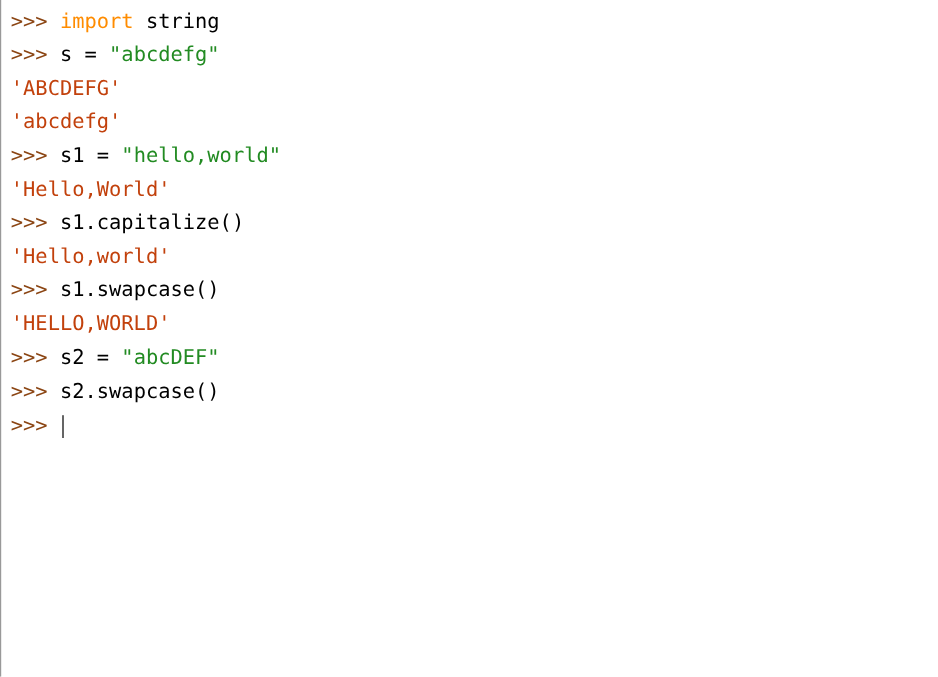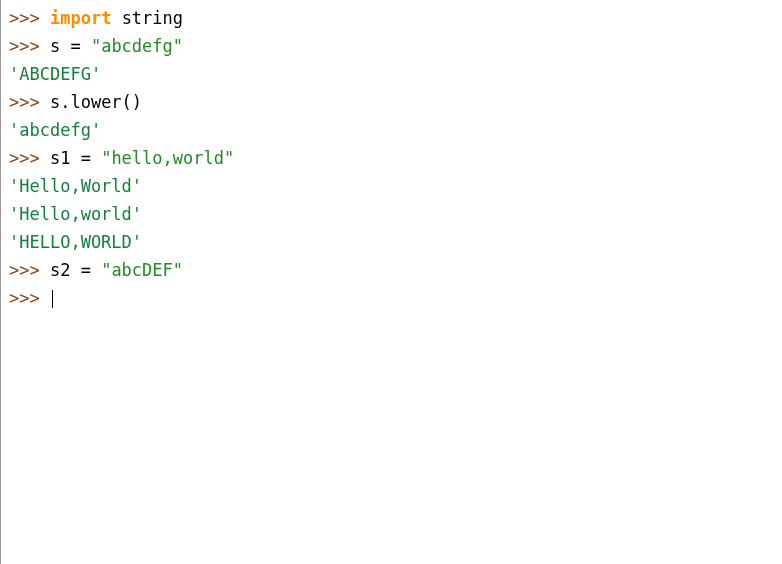--- a/index.html
+++ b/index.html
@@ -15,23 +15,23 @@
     border-left: 1px solid #999;
     padding: 4px 0 0 8px;
     width: 782px;
     height: 564px;
     box-sizing: border-box;
   }
   .line {
     white-space: pre;
   }
   .prompt { color: #8b4513; } 
-  .kw { color: #ff8c00; font-weight: bold; } 
+  .kw { color: #ff8c00; font-weight: normal; } 
   .str { color: #228b22; } 
-  .out { color: #15803d; } 
+  .out { color: #c2410c; } 
   .plain { color: #000000; }
   .cursor {
     display: inline-block;
     width: 1px;
     height: 1.1em;
     background: #000;
     vertical-align: text-bottom;
     margin-left: 2px;
   }
 </style>
@@ -40,34 +40,36 @@
 
 <div class="terminal">
 
   <div class="line"><span class="prompt">&gt;&gt;&gt;</span><span class="plain"> </span><span class="kw">import</span><span class="plain"> string</span></div>
 
   <div class="line"><span class="prompt">&gt;&gt;&gt;</span><span class="plain"> s = </span><span class="str">"abcdefg"</span></div>
 
 
   <div class="line"><span class="out">'ABCDEFG'</span></div>
 
-  <div class="line"><span class="prompt">&gt;&gt;&gt;</span><span class="plain"> s.lower()</span></div>
 
   <div class="line"><span class="out">'abcdefg'</span></div>
 
   <div class="line"><span class="prompt">&gt;&gt;&gt;</span><span class="plain"> s1 = </span><span class="str">"hello,world"</span></div>
 
 
   <div class="line"><span class="out">'Hello,World'</span></div>
 
+  <div class="line"><span class="prompt">&gt;&gt;&gt;</span><span class="plain"> s1.capitalize()</span></div>
 
   <div class="line"><span class="out">'Hello,world'</span></div>
 
+  <div class="line"><span class="prompt">&gt;&gt;&gt;</span><span class="plain"> s1.swapcase()</span></div>
 
   <div class="line"><span class="out">'HELLO,WORLD'</span></div>
 
   <div class="line"><span class="prompt">&gt;&gt;&gt;</span><span class="plain"> s2 = </span><span class="str">"abcDEF"</span></div>
 
+  <div class="line"><span class="prompt">&gt;&gt;&gt;</span><span class="plain"> s2.swapcase()</span></div>
 
 
   <div class="line"><span class="prompt">&gt;&gt;&gt;</span><span class="plain"> </span><span class="cursor"></span></div>
 
 </div>
 
 </body></html>

